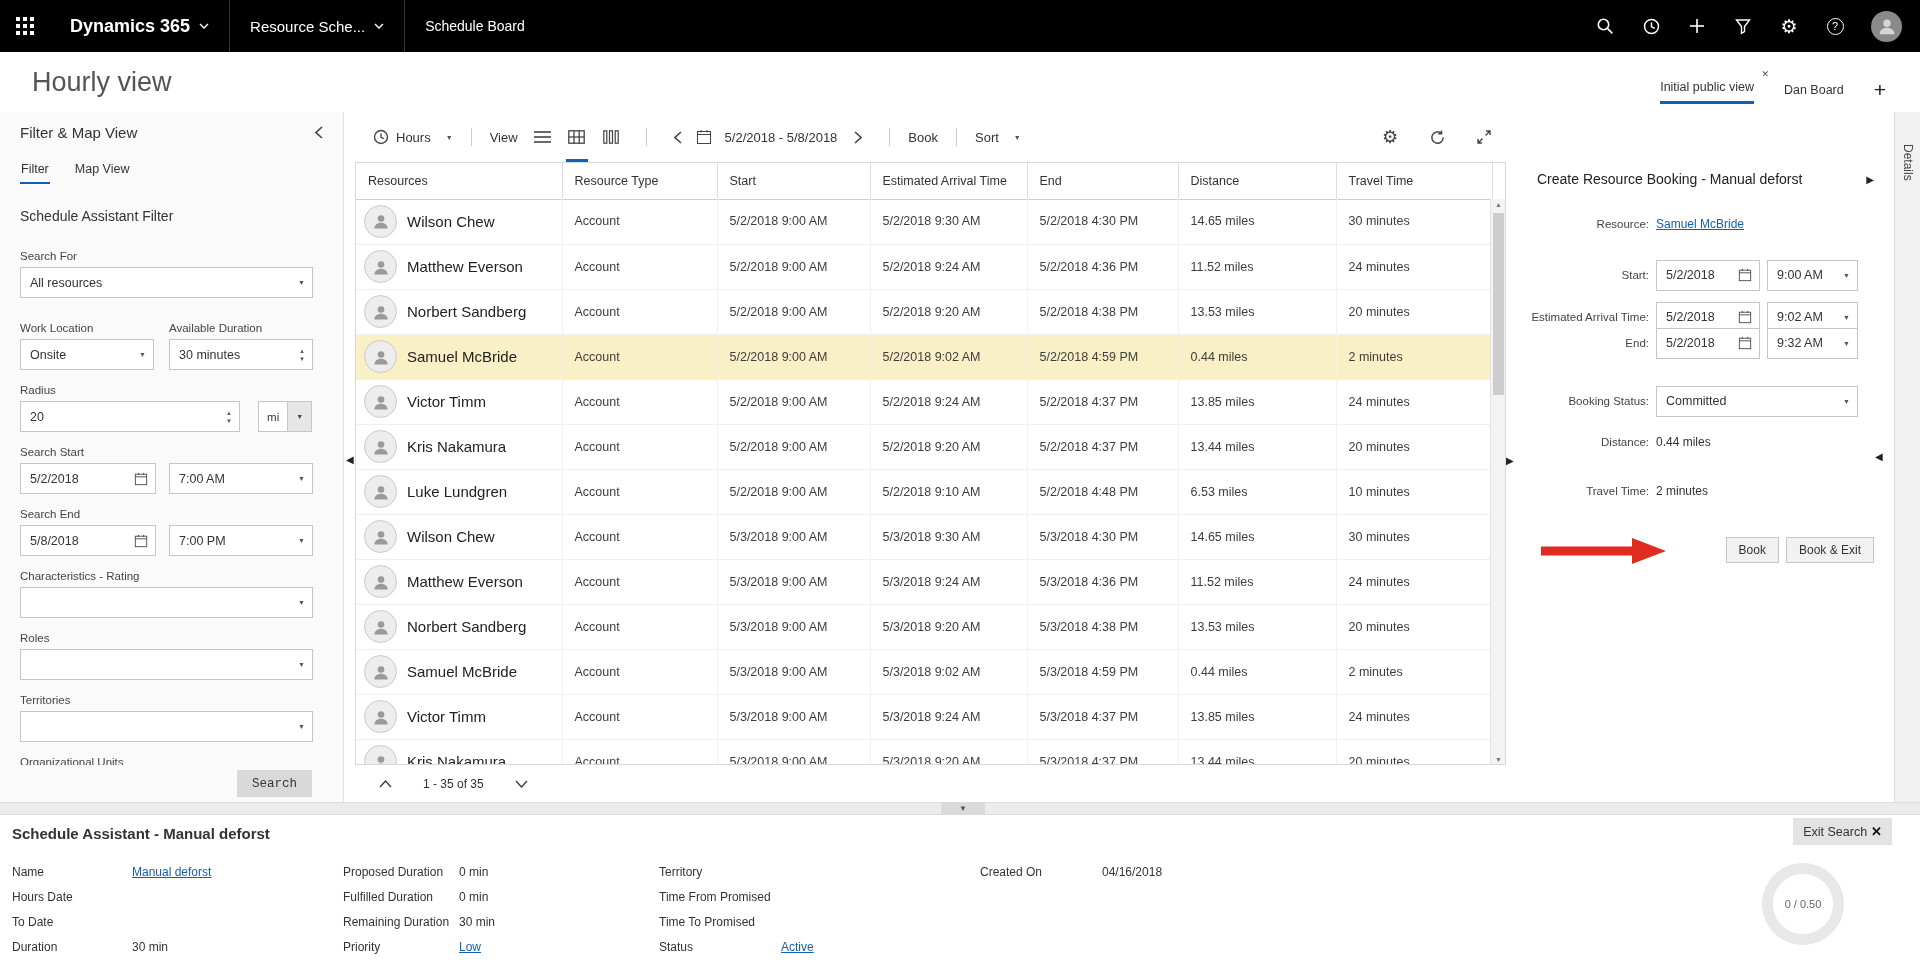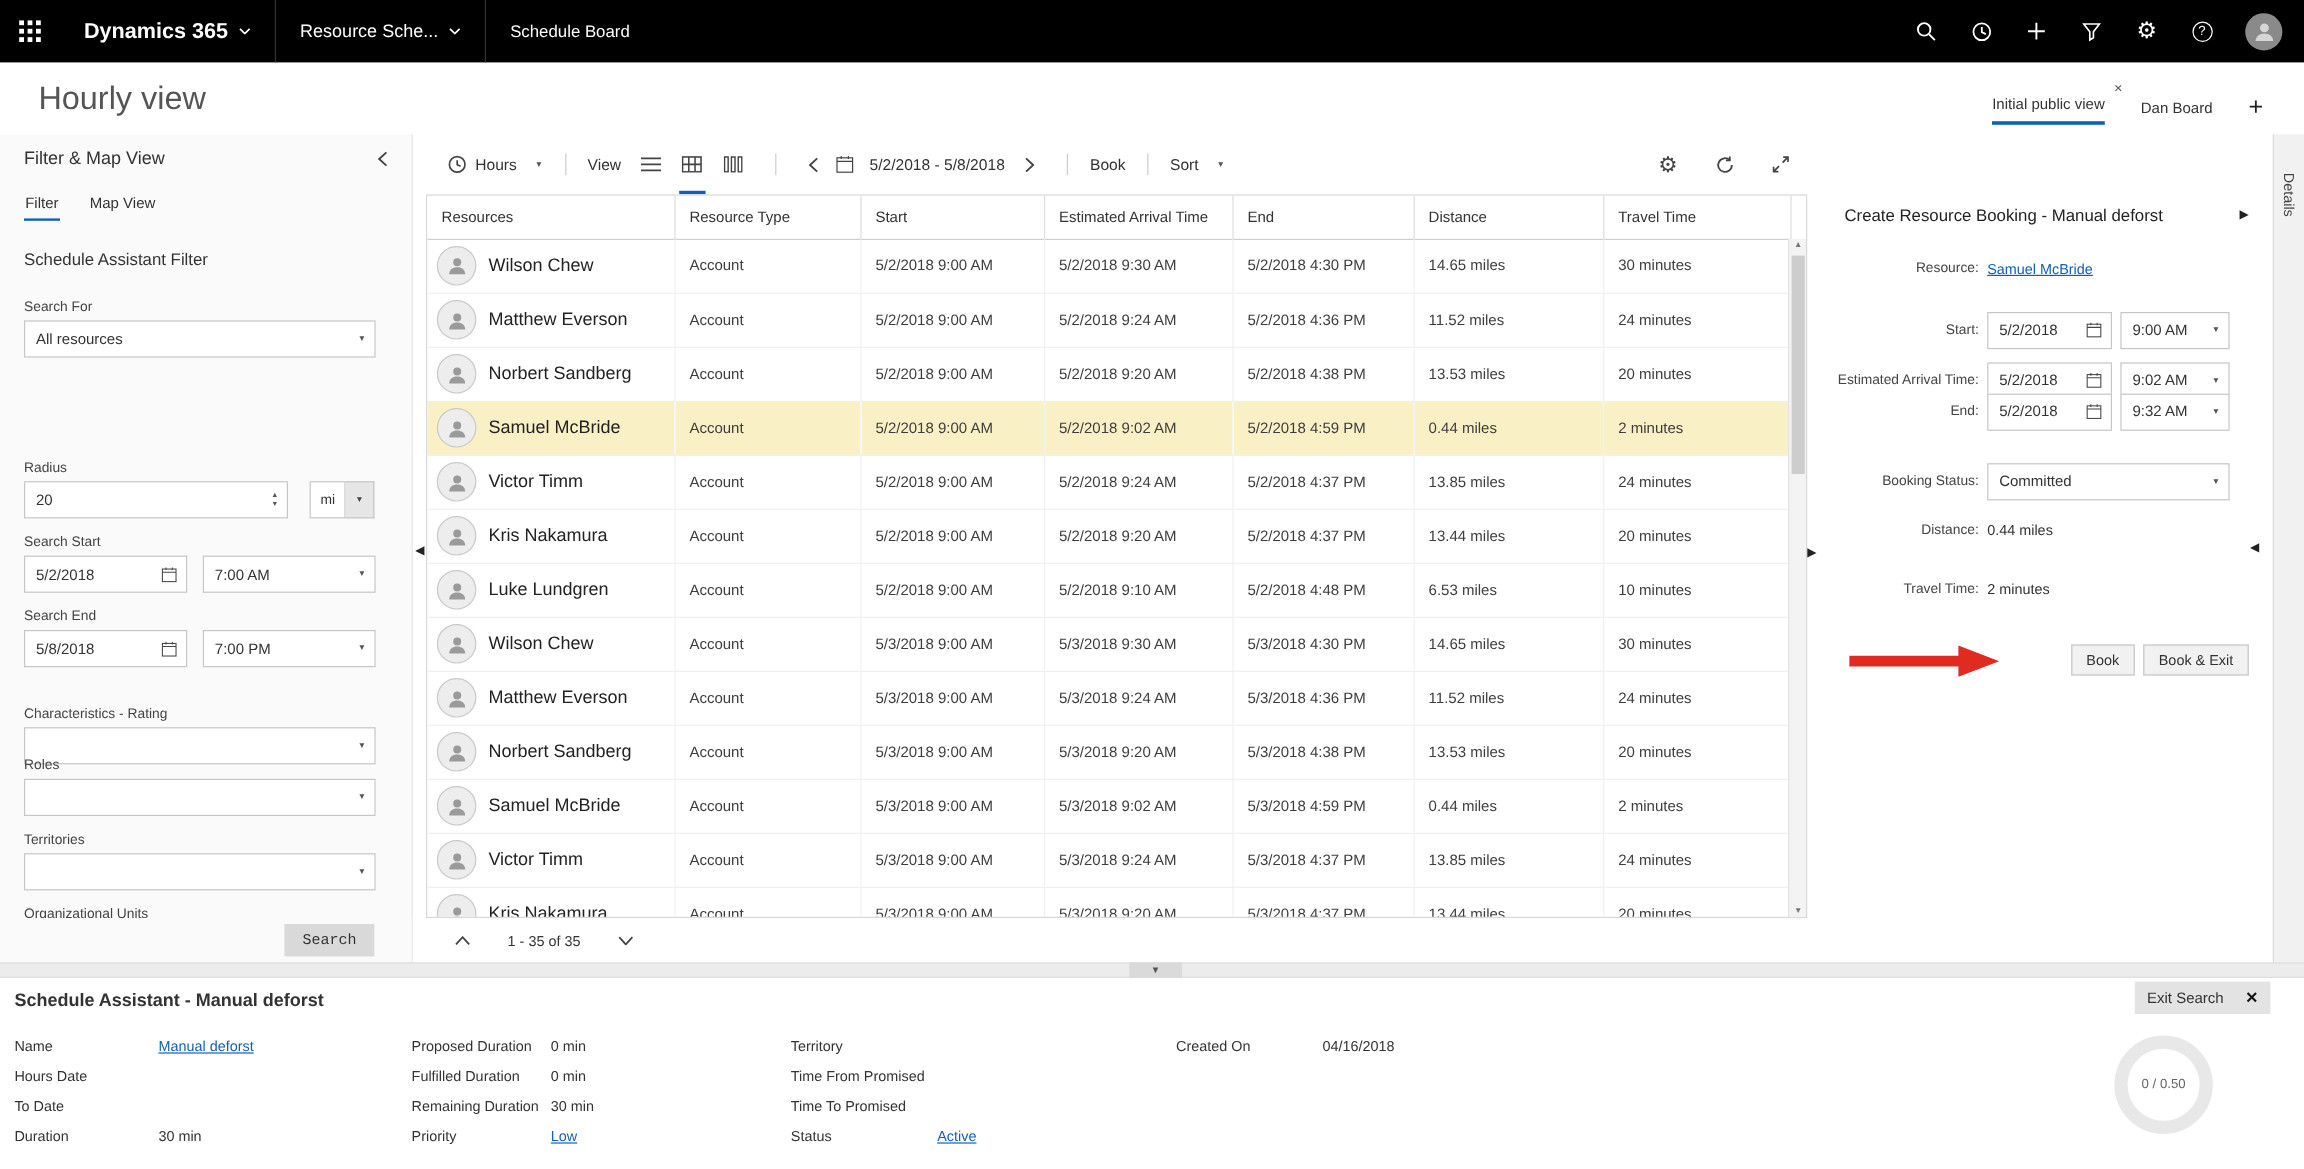--- a/index.html
+++ b/index.html
@@ -146,21 +146,21 @@
   .handle{position:absolute;font-size:10px;color:#222;cursor:pointer;line-height:1;z-index:20;}
 
   
   .mid-divider{position:absolute;left:0;top:802px;width:1920px;height:13px;background:#ececec;
     border-top:1px solid #ddd;border-bottom:1px solid #ddd;}
   .divider-tab{position:absolute;left:941px;top:802px;width:44px;height:13px;background:#dadada;
     text-align:center;font-size:8px;color:#555;line-height:13px;cursor:pointer;z-index:5;}
   .bottom-panel{position:absolute;left:0;top:815px;width:1920px;height:159px;background:#fff;}
   .bp2-title{position:absolute;left:12px;top:10px;font-size:15px;font-weight:600;color:#333;}
   .exit-btn{position:absolute;right:28px;top:3px;height:27px;background:#e3e3e3;border:none;
-    display:flex;align-items:center;gap:18px;padding:0 10px;font-size:12.5px;color:#333;
+    display:flex;align-items:center;gap:4px;padding:0 10px;font-size:12.5px;color:#333;
     cursor:pointer;font-family:inherit;}
   .exit-x{font-weight:700;font-size:13px;color:#111;}
   .bp2-col{position:absolute;top:44px;}
   .col-0{left:12px;}  .col-0 .f-label{width:120px;}
   .col-1{left:343px;} .col-1 .f-label{width:116px;}
   .col-2{left:659px;} .col-2 .f-label{width:122px;}
   .col-3{left:980px;} .col-3 .f-label{width:122px;}
   .f-row{display:flex;align-items:center;height:25px;font-size:12px;color:#333;}
   .f-label{flex:none;white-space:nowrap;}
   .f-value{white-space:nowrap;}
@@ -271,20 +271,41 @@
       <div class="fp-section-title">Schedule Assistant Filter</div>
 
       <div class="fp-group" style="top:138px;">
         <div class="fp-label">Search For</div>
         <div class="control w-full">
           <span class="val">All resources</span>
           <span class="caret">▼</span>
         </div>
       </div>
 
+      <div class="fp-group" style="top:210px;">
+        <div class="fp-rowflex">
+          <div>
+            <div class="fp-label">Work Location</div>
+            <div class="control w-col1">
+              <span class="val">Onsite</span>
+              <span class="caret">▼</span>
+            </div>
+          </div>
+          <div>
+            <div class="fp-label">Available Duration</div>
+            <div class="control w-col2">
+              <span class="val">30 minutes</span>
+              <span class="stepper">
+                  <span>▲</span>
+                  <span>▼</span>
+                </span>
+            </div>
+          </div>
+        </div>
+      </div>
 
       <div class="fp-group" style="top:272px;">
         <div class="fp-label">Radius</div>
         <div style="display:flex;">
           <div class="control w-num">
             <span class="val">20</span>
             <span class="stepper">
                 <span>▲</span>
                 <span>▼</span>
               </span>
@@ -331,21 +352,21 @@
                 </svg>
             </span>
           </div>
           <div class="control w-time">
             <span class="val">7:00 PM</span>
             <span class="caret">▼</span>
           </div>
         </div>
       </div>
 
-      <div class="fp-group" style="top:458px;margin-top:19px;">
+      <div class="fp-group" style="top:458px;">
         <div class="fp-label">Characteristics - Rating</div>
         <div class="control w-full">
           <span class="val"></span>
           <span class="caret">▼</span>
         </div>
       </div>
 
       <div class="fp-group" style="top:582px;">
         <div class="fp-label">Territories</div>
         <div class="control w-full">

